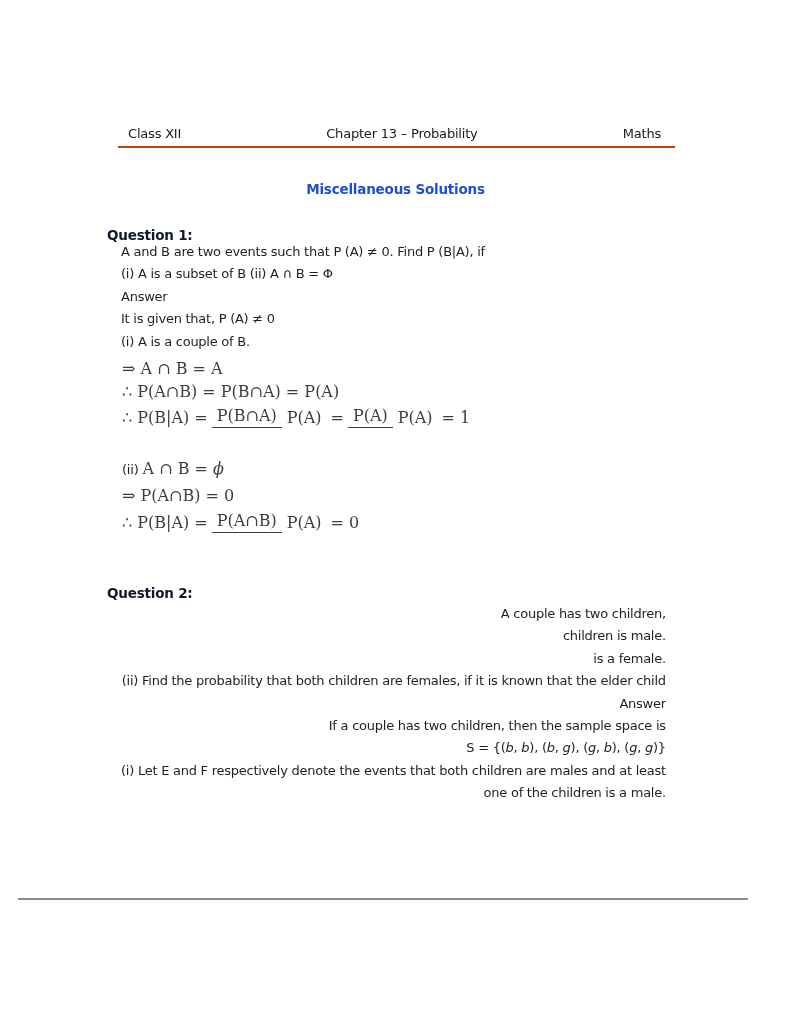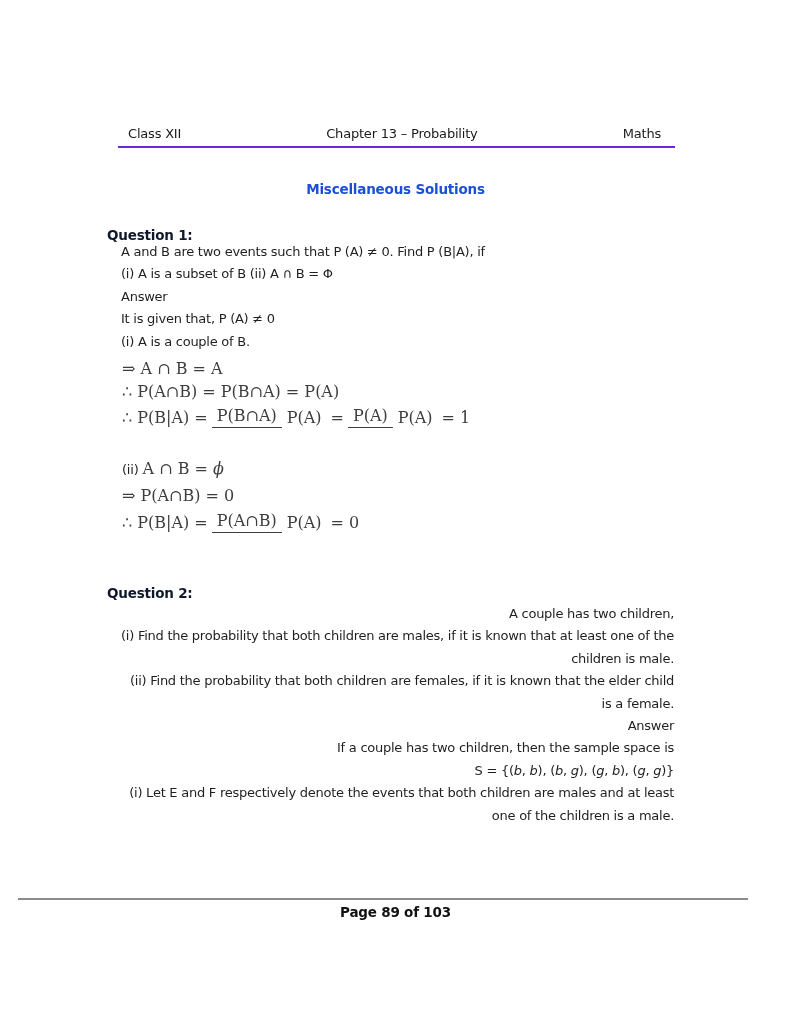--- a/index.html
+++ b/index.html
@@ -10,21 +10,21 @@
     background:#ffffff;
     font-family:"DejaVu Sans","Liberation Sans",sans-serif;
     color:#1f1f1f;
     overflow:hidden;
   }
   
   .header {
     position:absolute; top:126px; left:118px; width:557px;
     display:flex; justify-content:space-between; align-items:baseline;
     padding:0 14px 5px 10px;
-    border-bottom:2px solid #6d28d9;
+    border-bottom:2px solid #c2410c;
     font-size:13px; letter-spacing:-0.2px; color:#1a1a1a;
   }
   
   .doc-title {
     position:absolute; top:181px; left:0; width:791px;
     text-align:center; font-weight:bold; font-size:13.5px;
     letter-spacing:-0.2px; color:#1d4ed8;
   }
   .q-heading {
     position:absolute; left:107px;
@@ -123,27 +123,25 @@
       <span class="num">P(A∩B)</span>
       <span class="den">P(A)</span>
     </span>
     <span>= 0</span>
   </div>
 
   <div class="q-heading q2-heading">Question 2:</div>
 
   <div class="para q2-para">
     <div>A couple has two children,</div>
-    <div>(i) Find the probability that both children are males, if it is known that at least one of the</div>
     <div>children is male.</div>
+    <div>is a female.</div>
     <div>(ii) Find the probability that both children are females, if it is known that the elder child</div>
-    <div>is a female.</div>
     <div>Answer</div>
     <div>If a couple has two children, then the sample space is</div>
     <div><span>S = {(</span><span style="font-style: italic;">b</span><span>, </span><span style="font-style: italic;">b</span><span>), (</span><span style="font-style: italic;">b</span><span>, </span><span style="font-style: italic;">g</span><span>), (</span><span style="font-style: italic;">g</span><span>, </span><span style="font-style: italic;">b</span><span>), (</span><span style="font-style: italic;">g</span><span>, </span><span style="font-style: italic;">g</span><span>)}</span></div>
     <div>(i) Let E and F respectively denote the events that both children are males and at least</div>
     <div>one of the children is a male.</div>
   </div>
 
   <div class="footer-rule"></div>
-  <div class="footer-text">Page 89 of 103</div>
 
 </div>
 
 </body></html>

